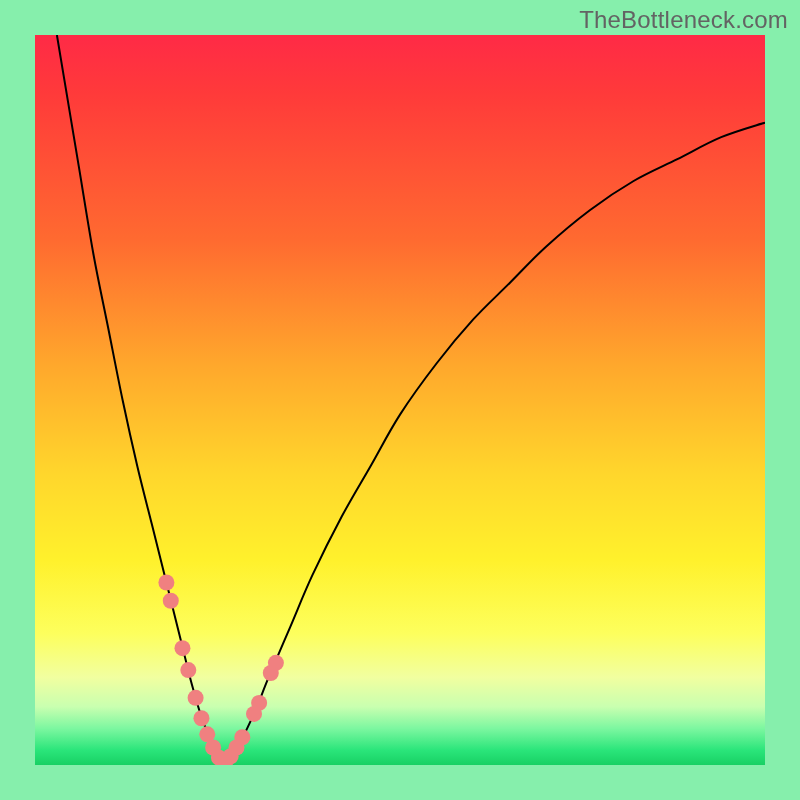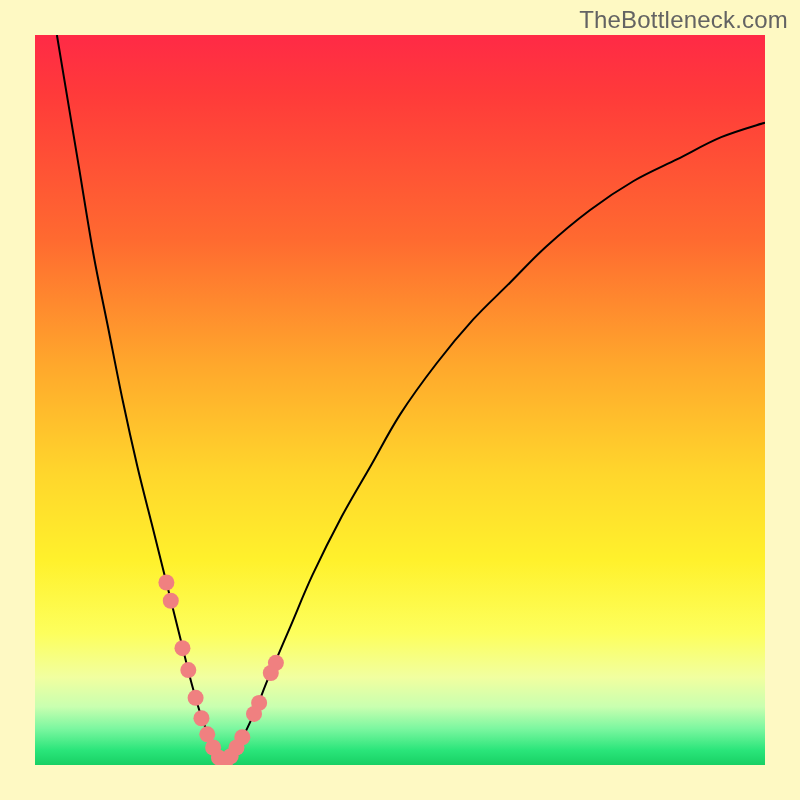--- a/index.html
+++ b/index.html
@@ -8,21 +8,21 @@
     width: 800px;
     height: 800px;
     overflow: hidden;
     background: #000;
     font-family: Arial, Helvetica, sans-serif;
   }
   .outer {
     position: relative;
     width: 800px;
     height: 800px;
-    background: #fef9c3;
+    background: #86efac;
   }
   .plot {
     position: absolute;
     left: 35px;
     top: 35px;
     width: 730px;
     height: 730px;
     background: linear-gradient(
       to bottom,
       #ff2a46 0%,

